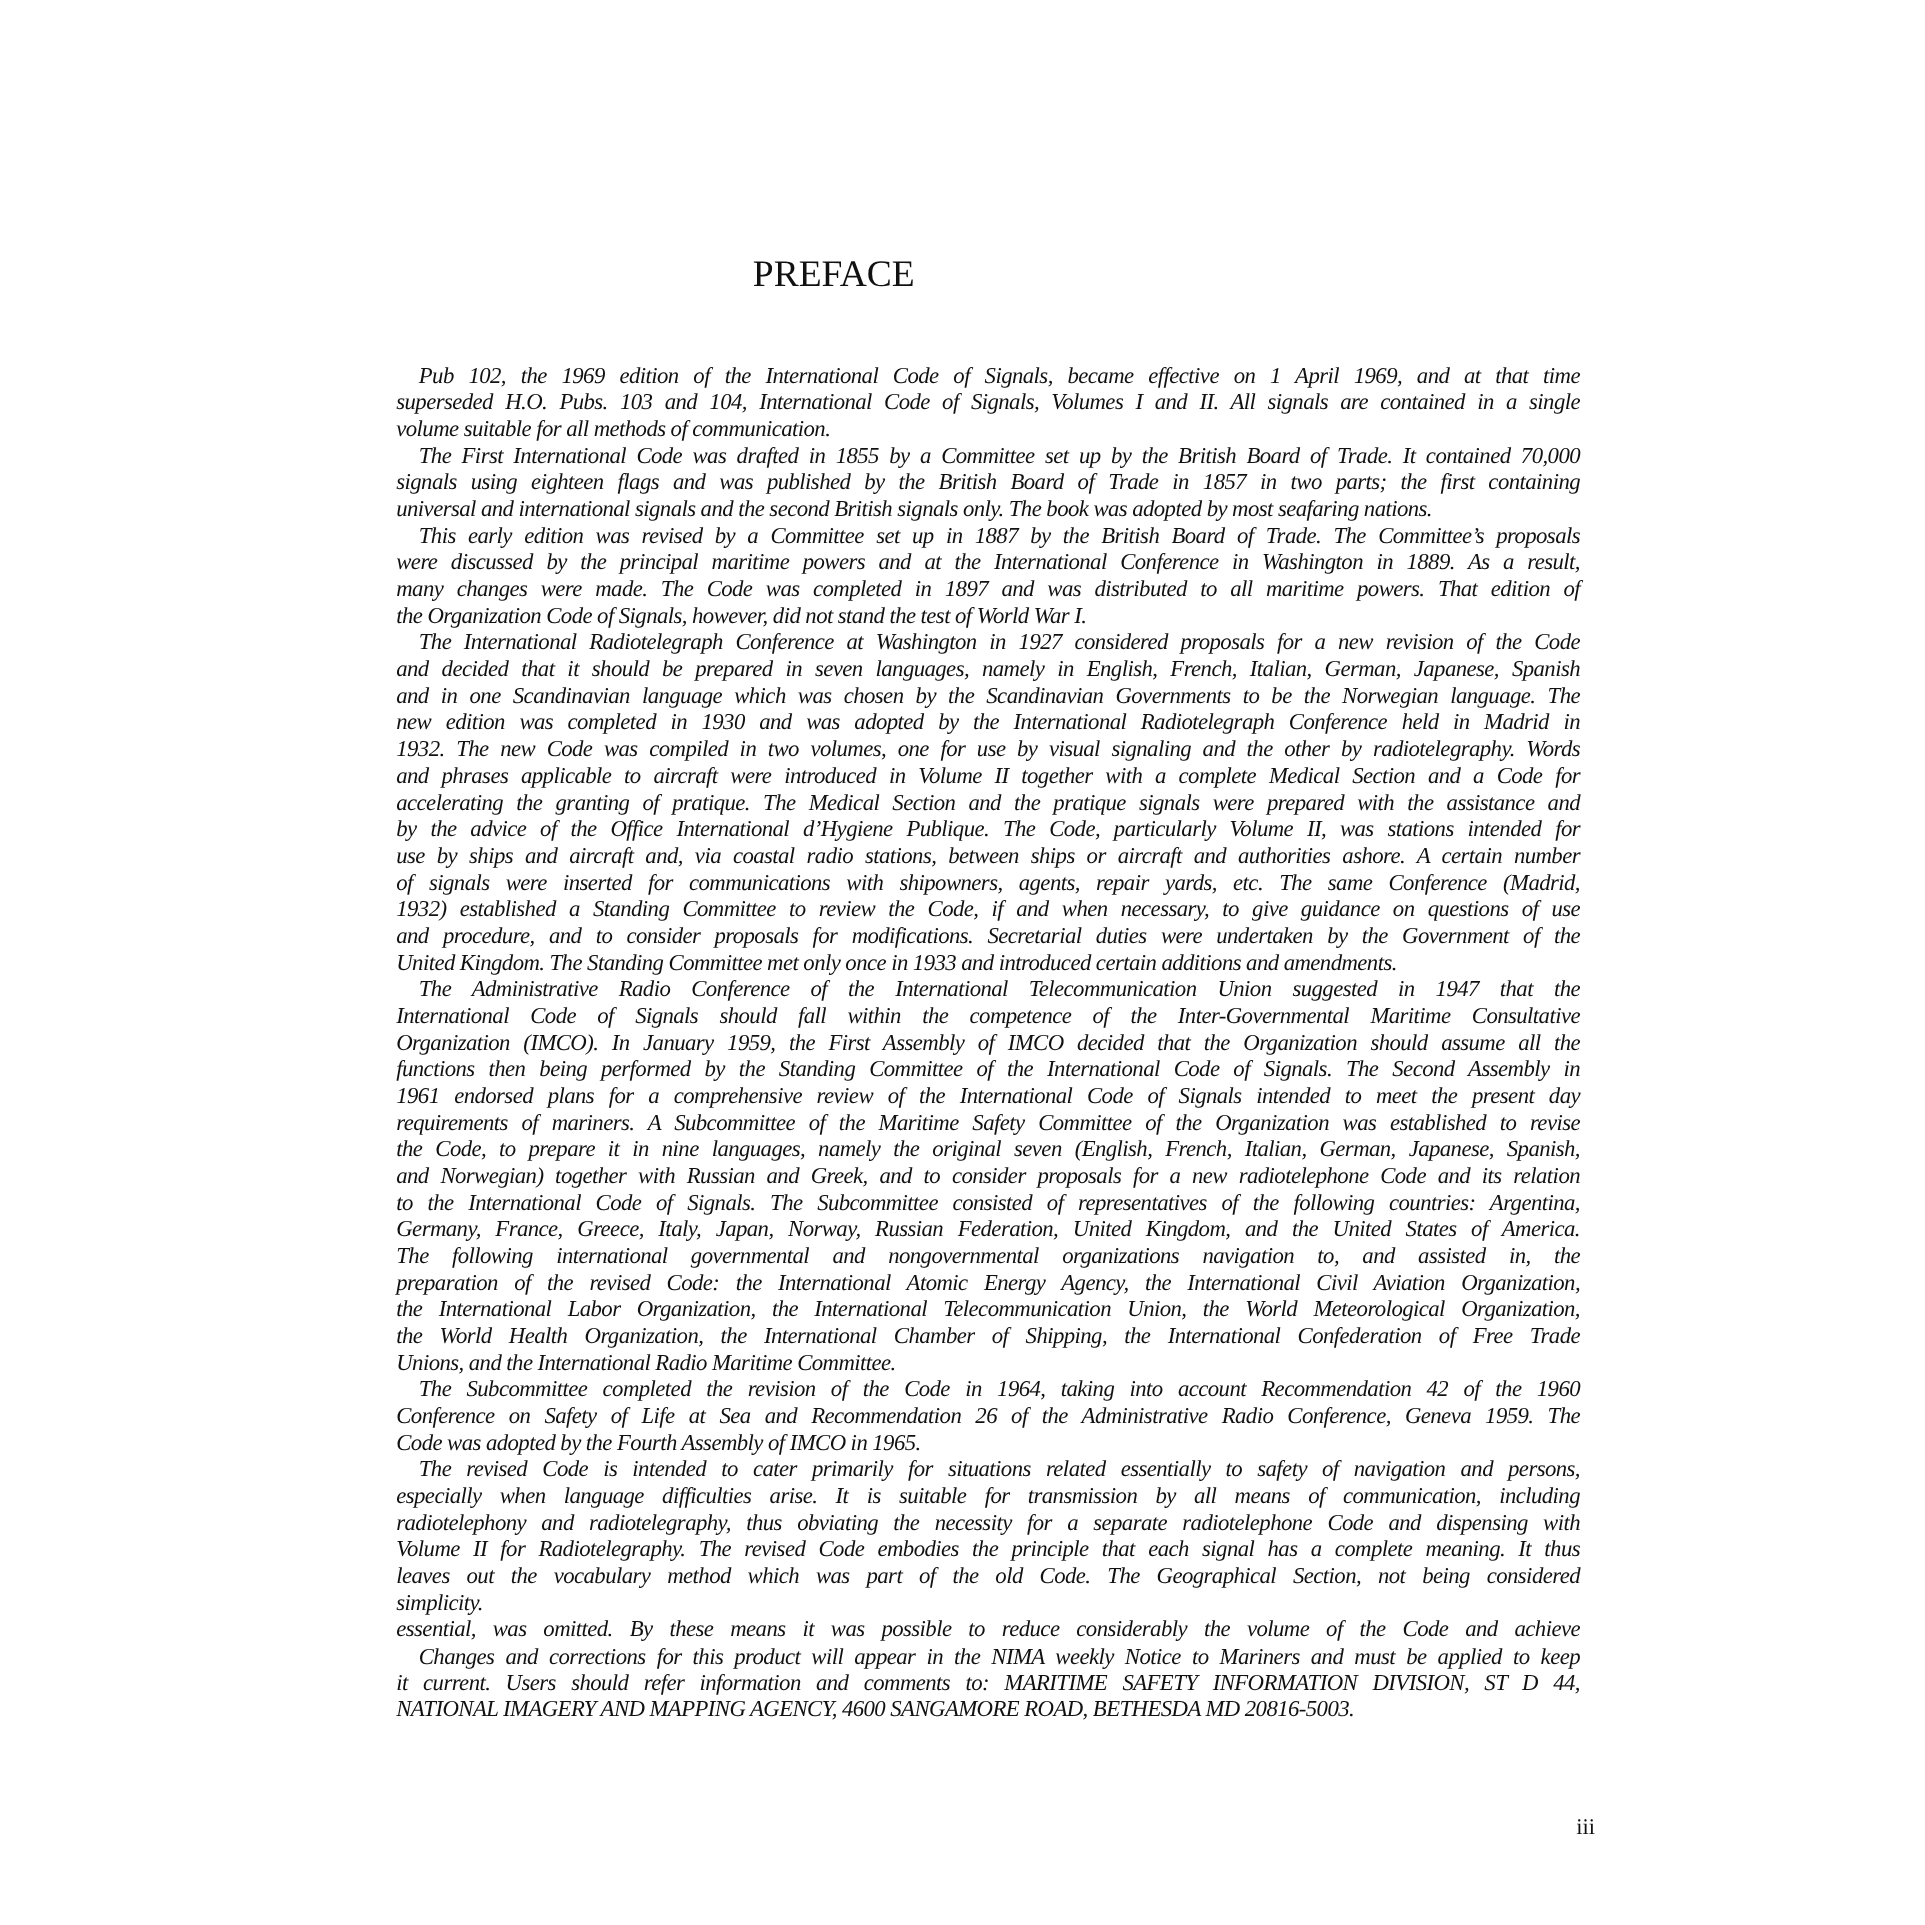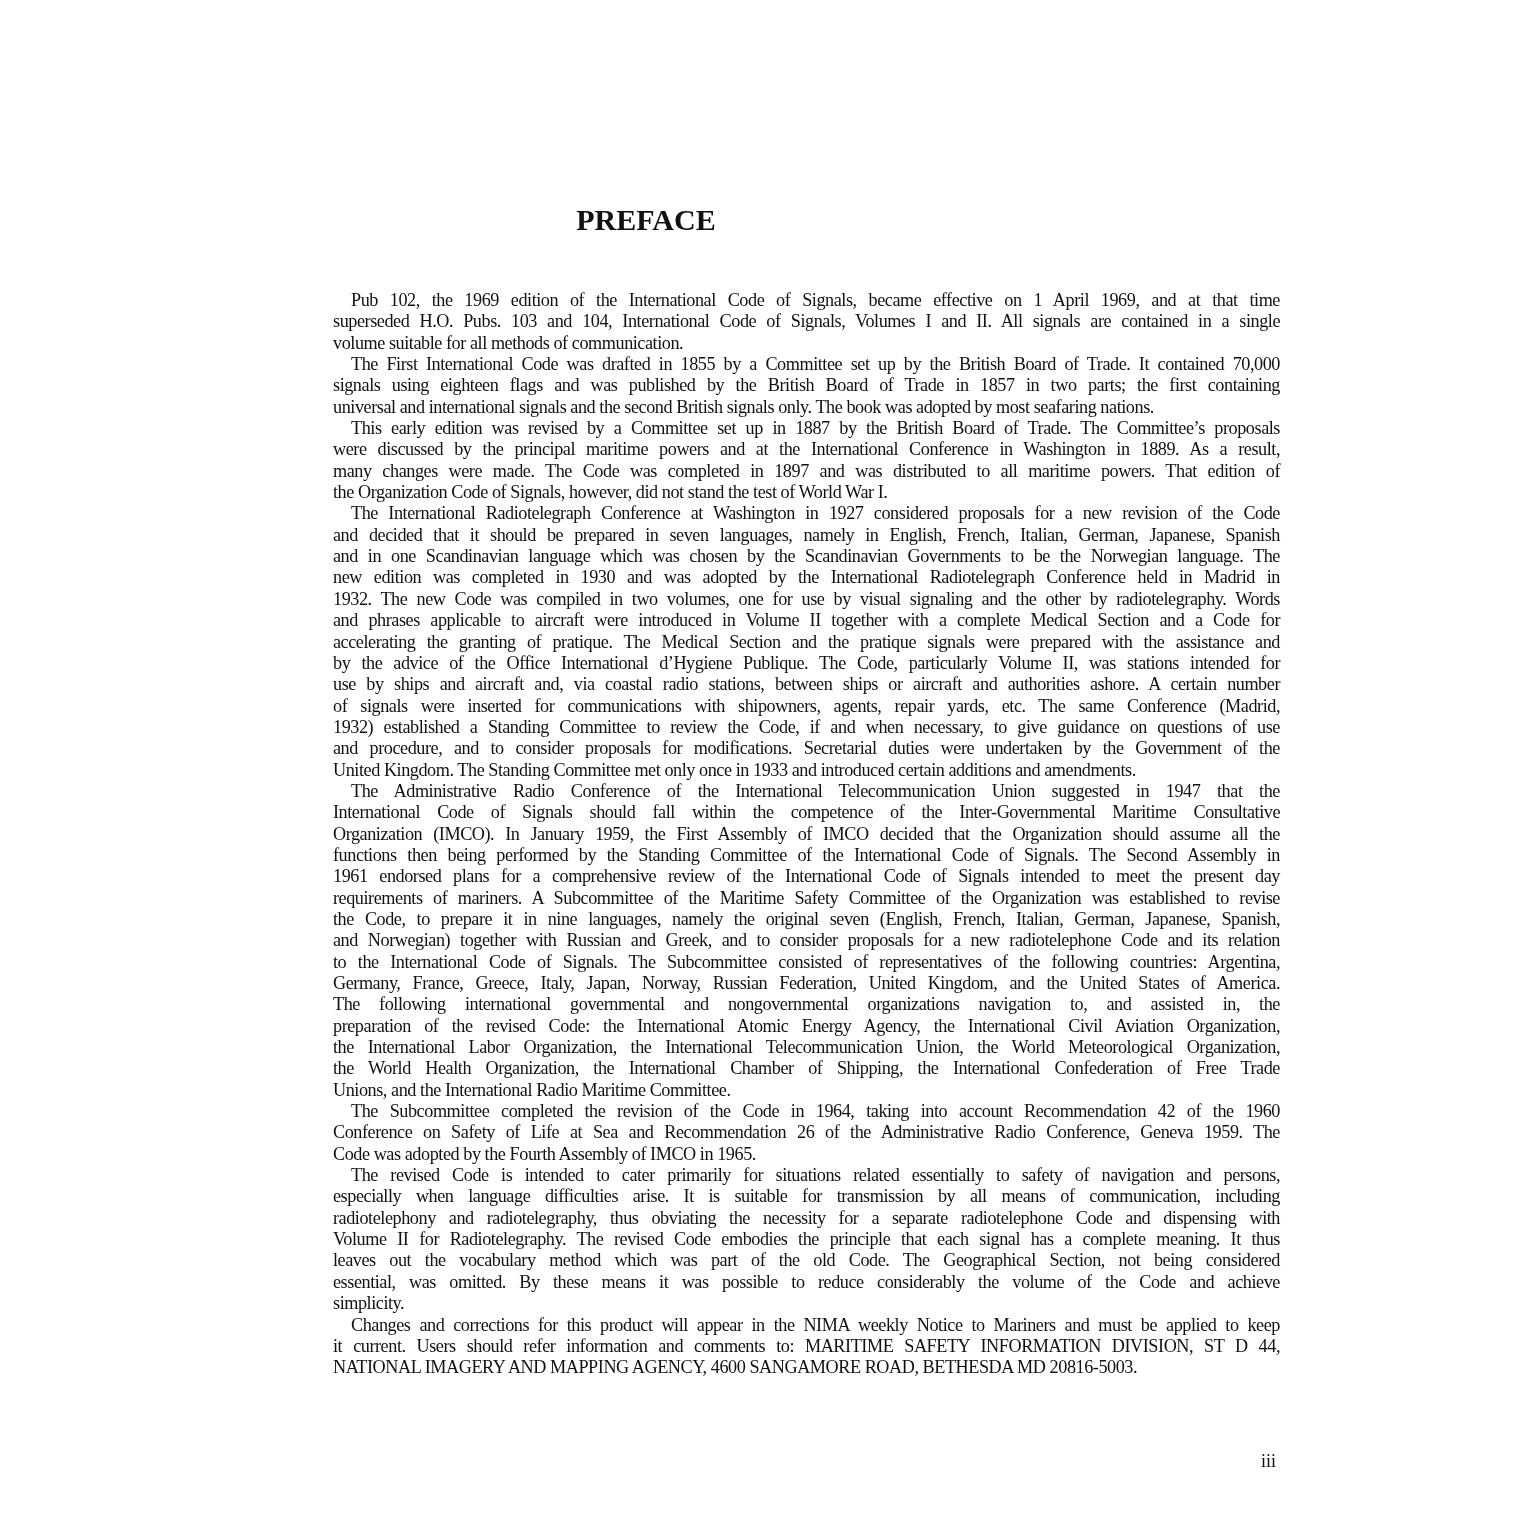--- a/index.html
+++ b/index.html
@@ -14,31 +14,33 @@
       overflow: hidden;
       color: #111111;
       font-family: "Liberation Serif", "DejaVu Serif", serif;
     }
     .page-title {
       position: absolute;
       top: 200px;
       left: 0;
       width: 1292px;
       text-align: center;
-      font-weight: bold;
+      font-weight: normal;
       font-size: 30px;
       letter-spacing: 0px;
       line-height: 40px;
       margin: 0;
+      padding-left: 21px;
     }
     .body-text {
       position: absolute;
       top: 290px;
-      left: 333px;
+      left: 317px;
       width: 947px;
+      font-style: italic;
     }
     .para {
       margin: 0;
     }
     .line {
       display: block;
       font-size: 18.2px;
       line-height: 21.35px;
       height: 21.35px;
       white-space: nowrap;
@@ -128,22 +130,22 @@
     <span class="line">Conference on Safety of Life at Sea and Recommendation 26 of the Administrative Radio Conference, Geneva 1959. The</span>
     <span class="line last">Code was adopted by the Fourth Assembly of IMCO in 1965.</span>
   </div>
 
   <div class="para">
     <span class="line first">The revised Code is intended to cater primarily for situations related essentially to safety of navigation and persons,</span>
     <span class="line">especially when language difficulties arise. It is suitable for transmission by all means of communication, including</span>
     <span class="line">radiotelephony and radiotelegraphy, thus obviating the necessity for a separate radiotelephone Code and dispensing with</span>
     <span class="line">Volume II for Radiotelegraphy. The revised Code embodies the principle that each signal has a complete meaning. It thus</span>
     <span class="line">leaves out the vocabulary method which was part of the old Code. The Geographical Section, not being considered</span>
+    <span class="line last">simplicity.</span>
     <span class="line">essential, was omitted. By these means it was possible to reduce considerably the volume of the Code and achieve</span>
-    <span class="line last">simplicity.</span>
   </div>
 
   <div class="para">
     <span class="line first">Changes and corrections for this product will appear in the NIMA weekly Notice to Mariners and must be applied to keep</span>
     <span class="line">it current. Users should refer information and comments to: MARITIME SAFETY INFORMATION DIVISION, ST D 44,</span>
     <span class="line last">NATIONAL IMAGERY AND MAPPING AGENCY, 4600 SANGAMORE ROAD, BETHESDA MD 20816-5003.</span>
   </div>
 
 </div>
 

